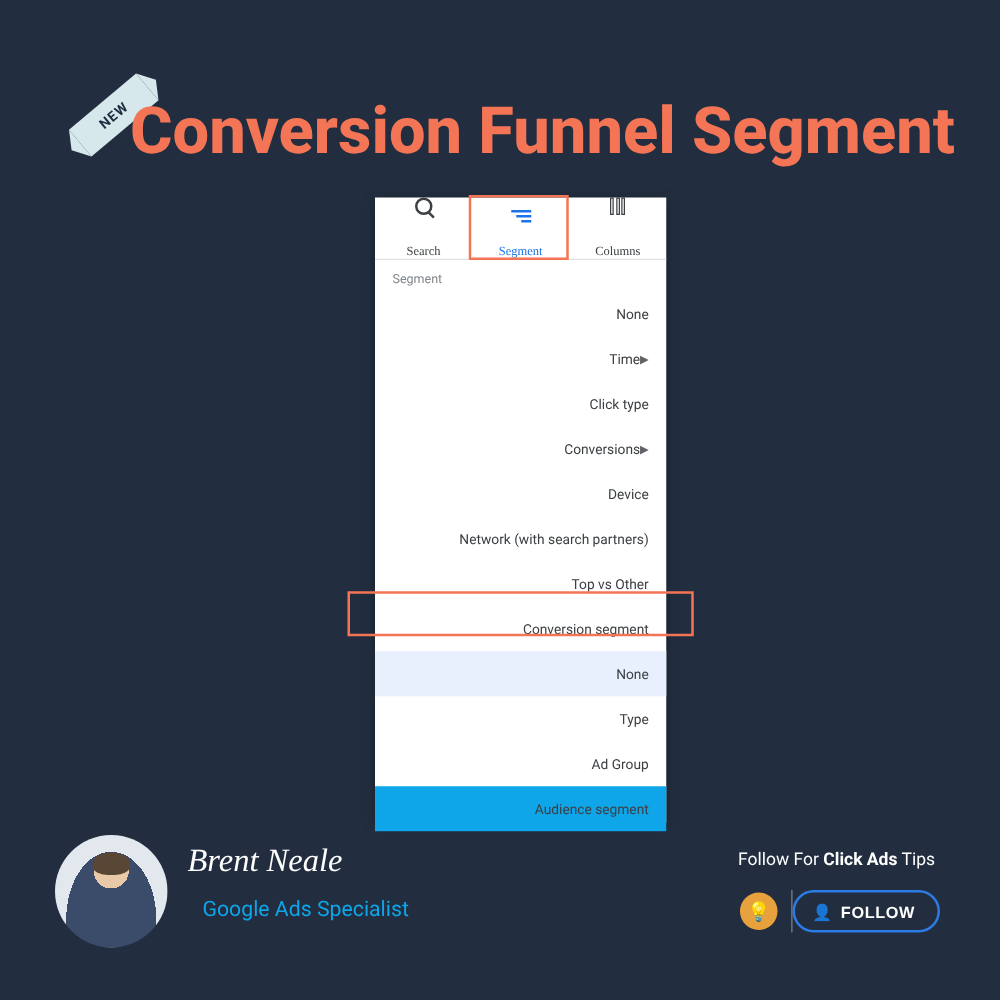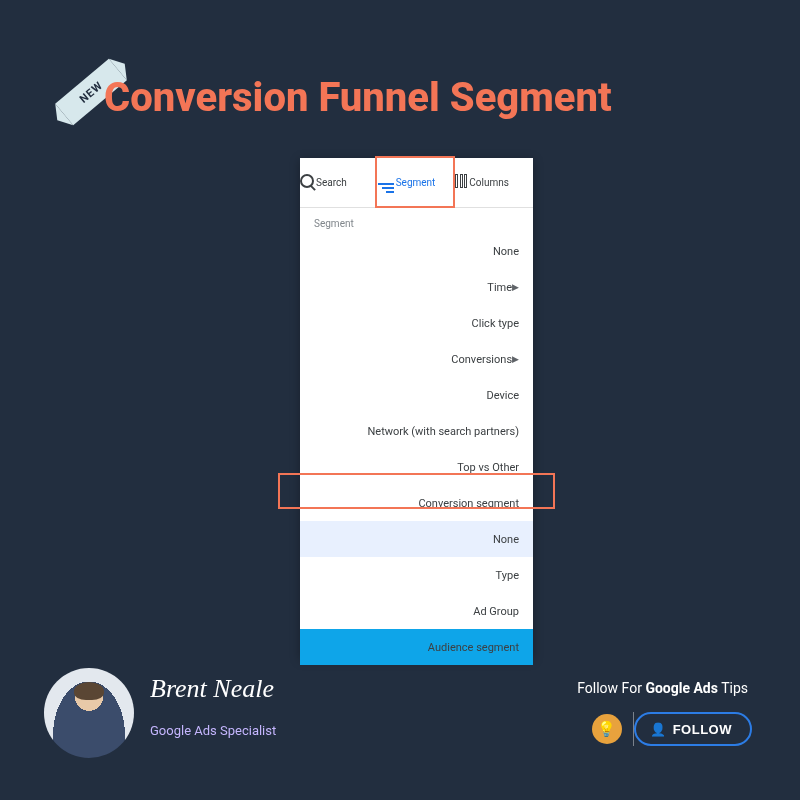--- a/index.html
+++ b/index.html
@@ -46,21 +46,21 @@
     border-top: 14px solid transparent;
     border-bottom: 14px solid transparent;
     border-left: 9px solid #D7E8EC;
   }
 
   .title {
     position: absolute;
     top: 74px;
     left: 104px;
     color: #F37556;
-    font-size: 40px;
+    font-size: 52px;
     font-weight: 800;
   }
 
   
   .panel {
     position: absolute;
     top: 158px;
     left: 300px;
     width: 233px;
     height: 500px;
@@ -68,26 +68,28 @@
     box-shadow: 0 2px 10px rgba(0,0,0,0.3);
   }
   .panel-header {
     display: flex;
     height: 50px;
     border-bottom: 1px solid #e0e0e0;
   }
   .hcell {
     flex: 1;
     display: flex;
-    align-items: center;
-    justify-content: flex-start;
+    flex-direction: column;
+    align-items: center;
+    justify-content: space-between;
     gap: 2px;
     font-size: 10px;
     color: #3c4043;
     position: relative;
+    font-family: Liberation Serif, serif;
   }
   .hcell.active { color: #1a73e8; }
   .hcell .hicon { font-size: 16px; line-height: 1; }
   .segment-box {
     position: absolute;
     border: 2.5px solid #F37556;
     pointer-events: none;
   }
   .segment-box.top {
     top: -2px; left: 75px; width: 80px; height: 52px;
@@ -152,24 +154,24 @@
     position: absolute;
     left: 150px;
     bottom: 96px;
     color: #fff;
     font-family: "Brush Script MT","Segoe Script",cursive;
     font-size: 26px;
     font-style: italic;
   }
   .role {
     position: absolute;
-    left: 150px;
+    left: 162px;
     bottom: 62px;
-    color: #c4b5fd;
-    font-size: 13px;
+    color: #0ea5e9;
+    font-size: 17px;
   }
 
   .cta-line {
     position: absolute;
     right: 52px;
     bottom: 104px;
     color: #fff;
     font-size: 14px;
   }
   .cta-line b { font-weight: 700; }
@@ -314,20 +316,20 @@
     </div>
 
   <div class="highlight-row" id="row-highlight" style="top: 315px;"></div>
 </div>
 
 <div class="avatar"></div>
 <div class="sig">Brent Neale</div>
 <div class="role">Google Ads Specialist</div>
 
 <div class="cta-line">
-  <span>Follow For </span><b>Google Ads</b><span> Tips</span>
+  <span>Follow For </span><b>Click Ads</b><span> Tips</span>
 </div>
 <div class="bulb">💡</div>
 <div class="divider"></div>
 <button class="follow-btn">
   <span class="picon">👤</span>
   <span>FOLLOW</span>
 </button>
 
 </body></html>

